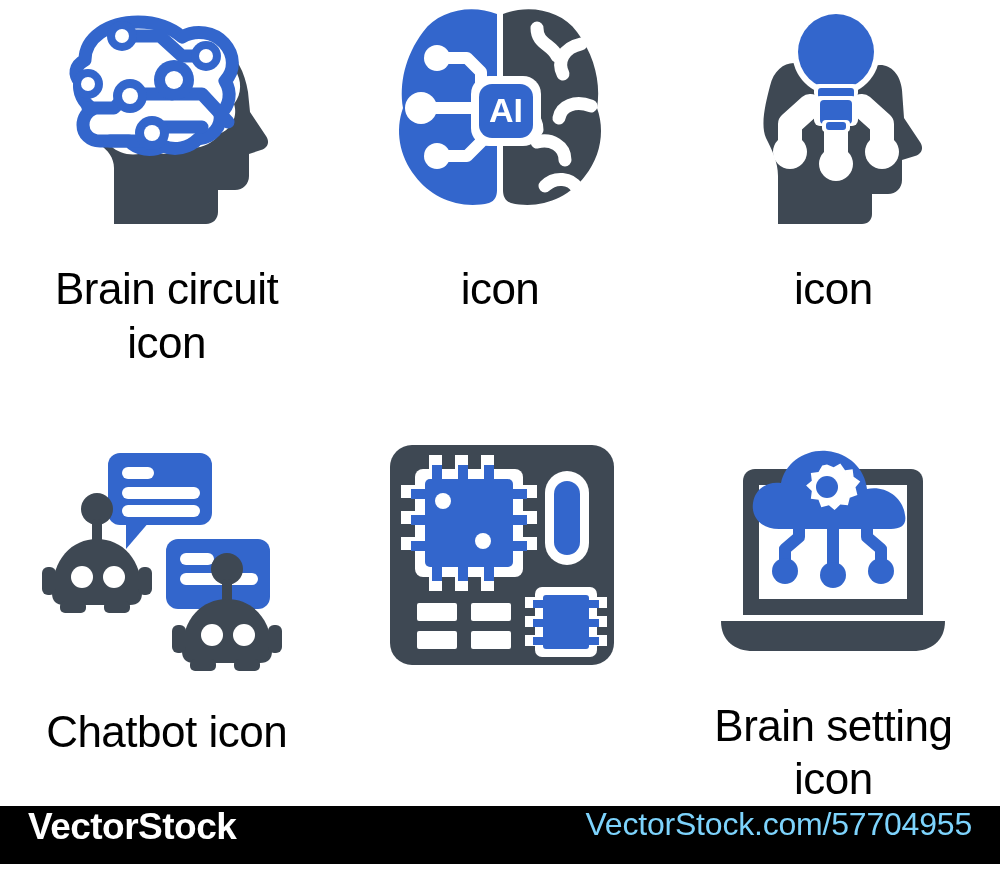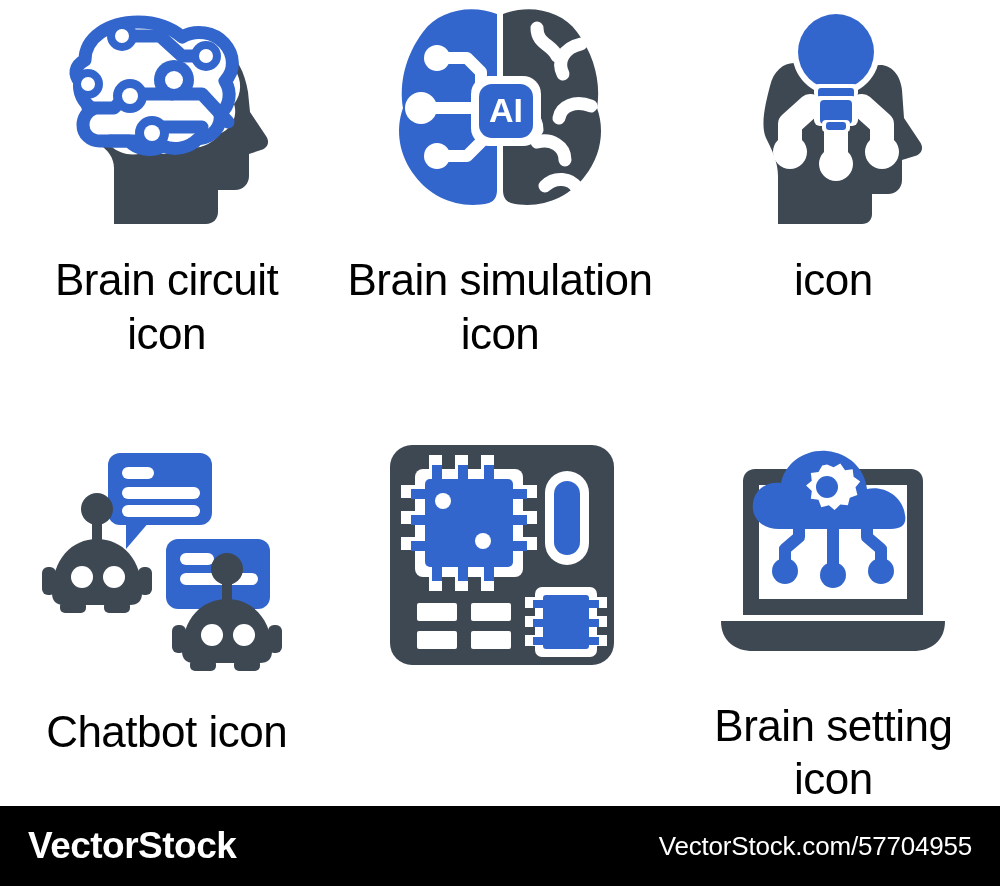--- a/index.html
+++ b/index.html
@@ -44,55 +44,55 @@
     height: 240px;
     margin-top: 25px;
   }
   .caption {
     font-family: "Liberation Sans", sans-serif;
     font-size: 44px;
     line-height: 1.22;
     color: #000000;
     text-align: center;
     white-space: nowrap;
-    margin-top: 3px;
+    margin-top: 12px;
     letter-spacing: -0.5px;
   }
   .caption .l2 {
     display: block;
   }
   .cell.row2 .caption {
     margin-top: 20px;
   }
 
   
   #watermark {
     position: absolute;
     left: 0;
     top: 806px;
     width: 1000px;
-    height: 80px;
+    height: 58px;
     background: #000000;
     display: flex;
-    align-items: center;
+    align-items: flex-start;
     justify-content: space-between;
     box-sizing: border-box;
     padding: 0 28px;
   }
   #wm-logo {
     color: #ffffff;
     font-family: "Liberation Sans", sans-serif;
     font-size: 37px;
     font-weight: bold;
     letter-spacing: -0.5px;
   }
   #wm-url {
-    color: #ffffff;
+    color: #7dd3fc;
     font-family: "Liberation Sans", sans-serif;
-    font-size: 26px;
+    font-size: 32px;
     letter-spacing: -0.2px;
   }
   svg { display: block; }
 </style>
 </head>
 <body>
 
 <div id="page">
 
   <div class="icon-grid">
@@ -180,21 +180,20 @@
           <circle cx="52" cy="58" r="13" fill="#ffffff"></circle>
           <circle cx="36" cy="108" r="16" fill="#ffffff"></circle>
           <circle cx="52" cy="156" r="13" fill="#ffffff"></circle>
 
           <rect x="86" y="76" width="70" height="70" rx="18" fill="#ffffff"></rect>
           <rect x="94" y="84" width="54" height="54" rx="13" fill="#3366cc"></rect>
           <text x="121" y="122" text-anchor="middle" font-family="'Liberation Sans', sans-serif" font-size="34" font-weight="bold" fill="#ffffff">AI</text>
         </svg>
       </div>
       <div class="caption">
-        <span>Brain simulation</span>
         <span class="l2">icon</span>
       </div>
     </div>
 
     <div class="cell row1">
       <div class="art">
         <svg width="230" height="240" viewBox="0 0 230 240" aria-hidden="true">
 
           <path d="M52 86 C56 68 70 60 82 64 C88 56 100 54 108 58
                    L108 52 C112 46 124 46 128 52 L128 58

